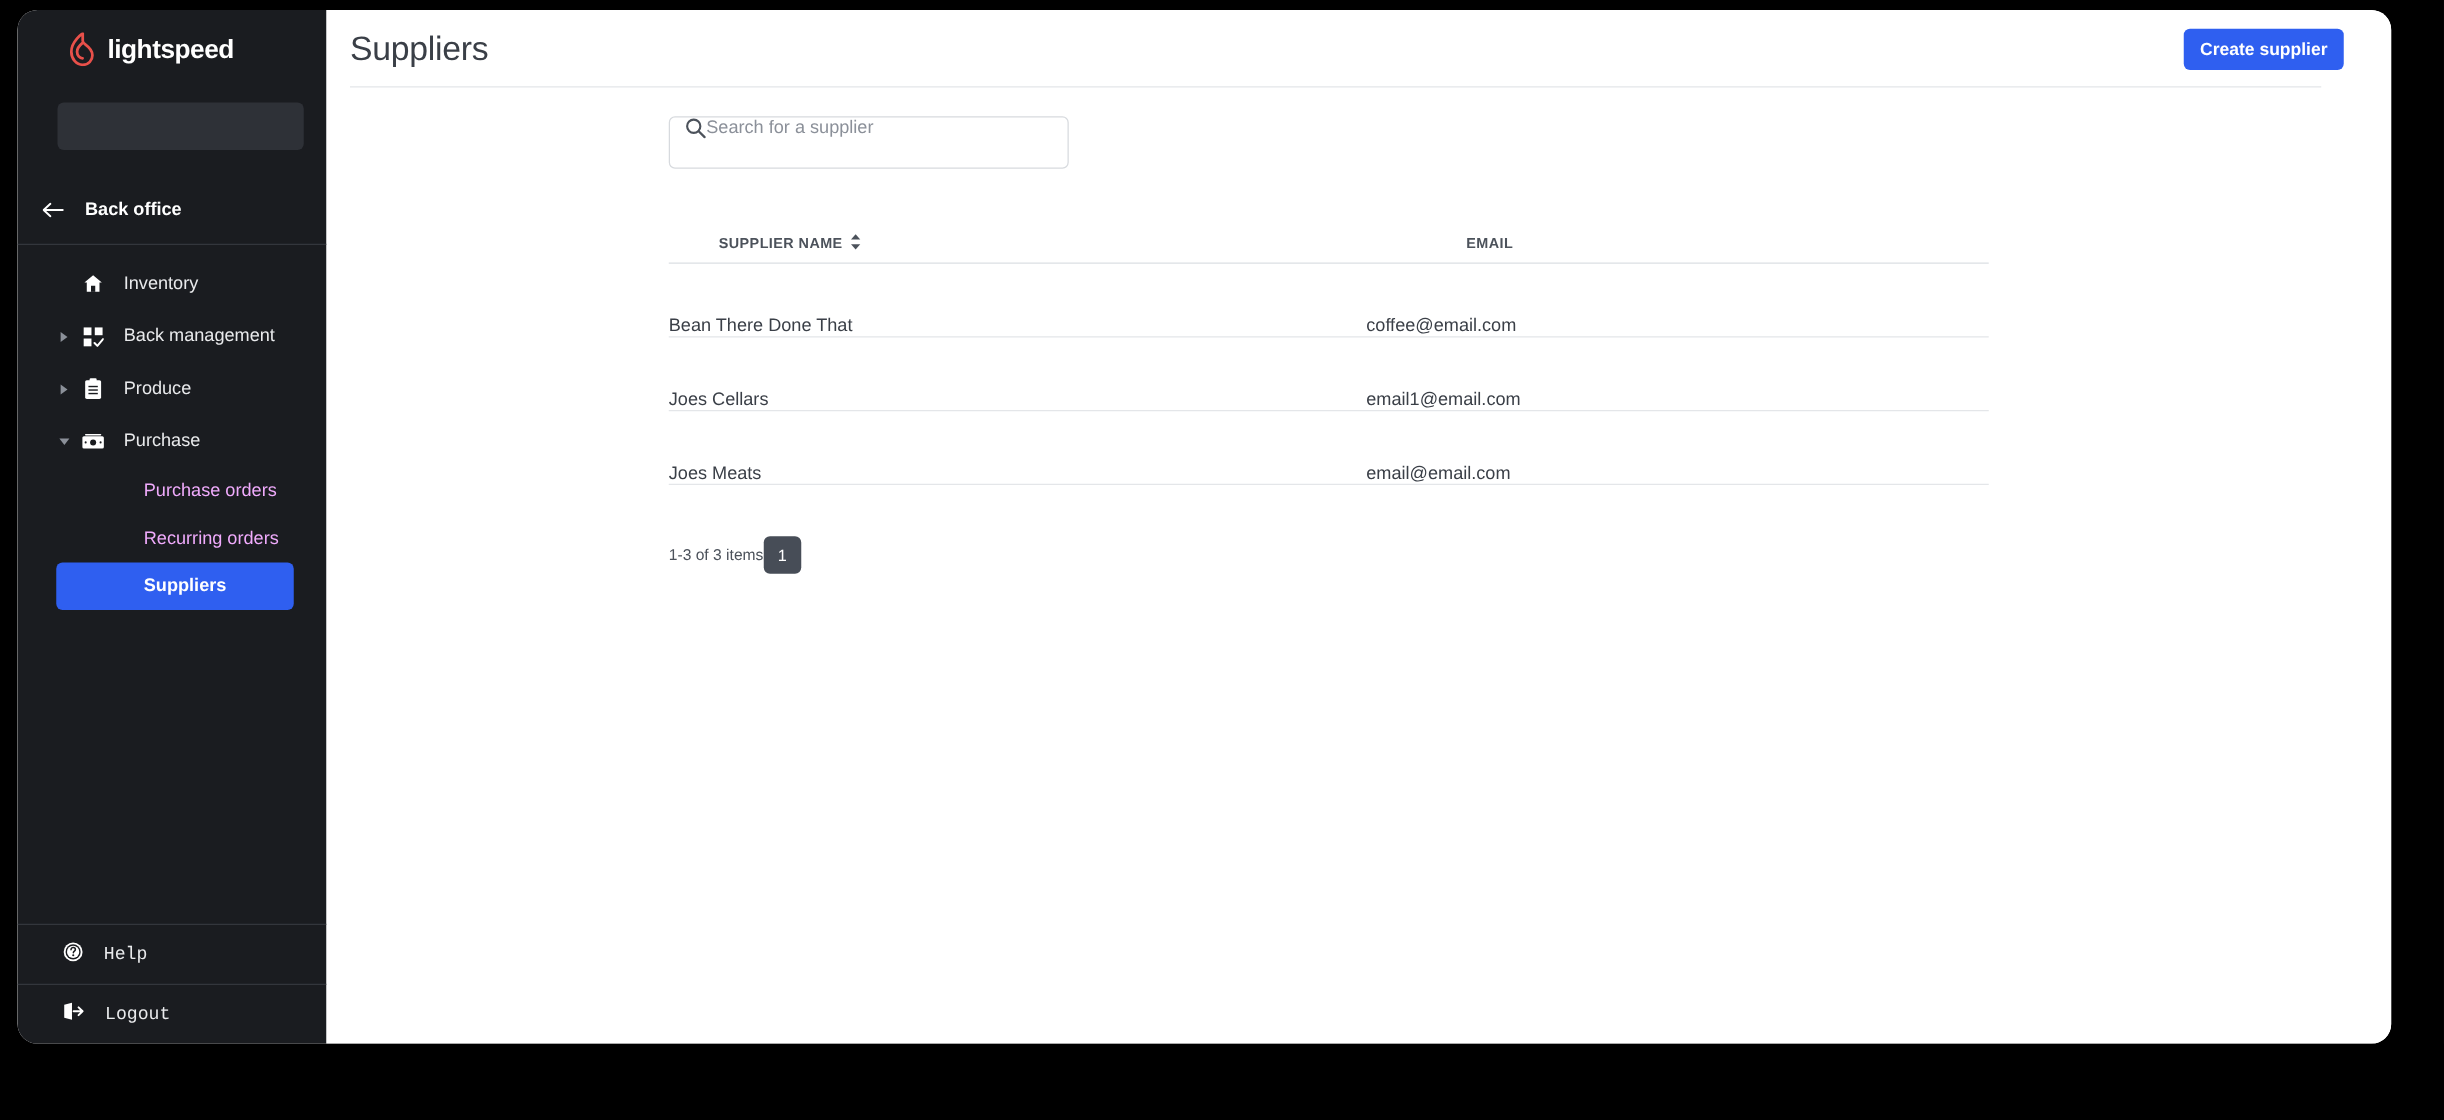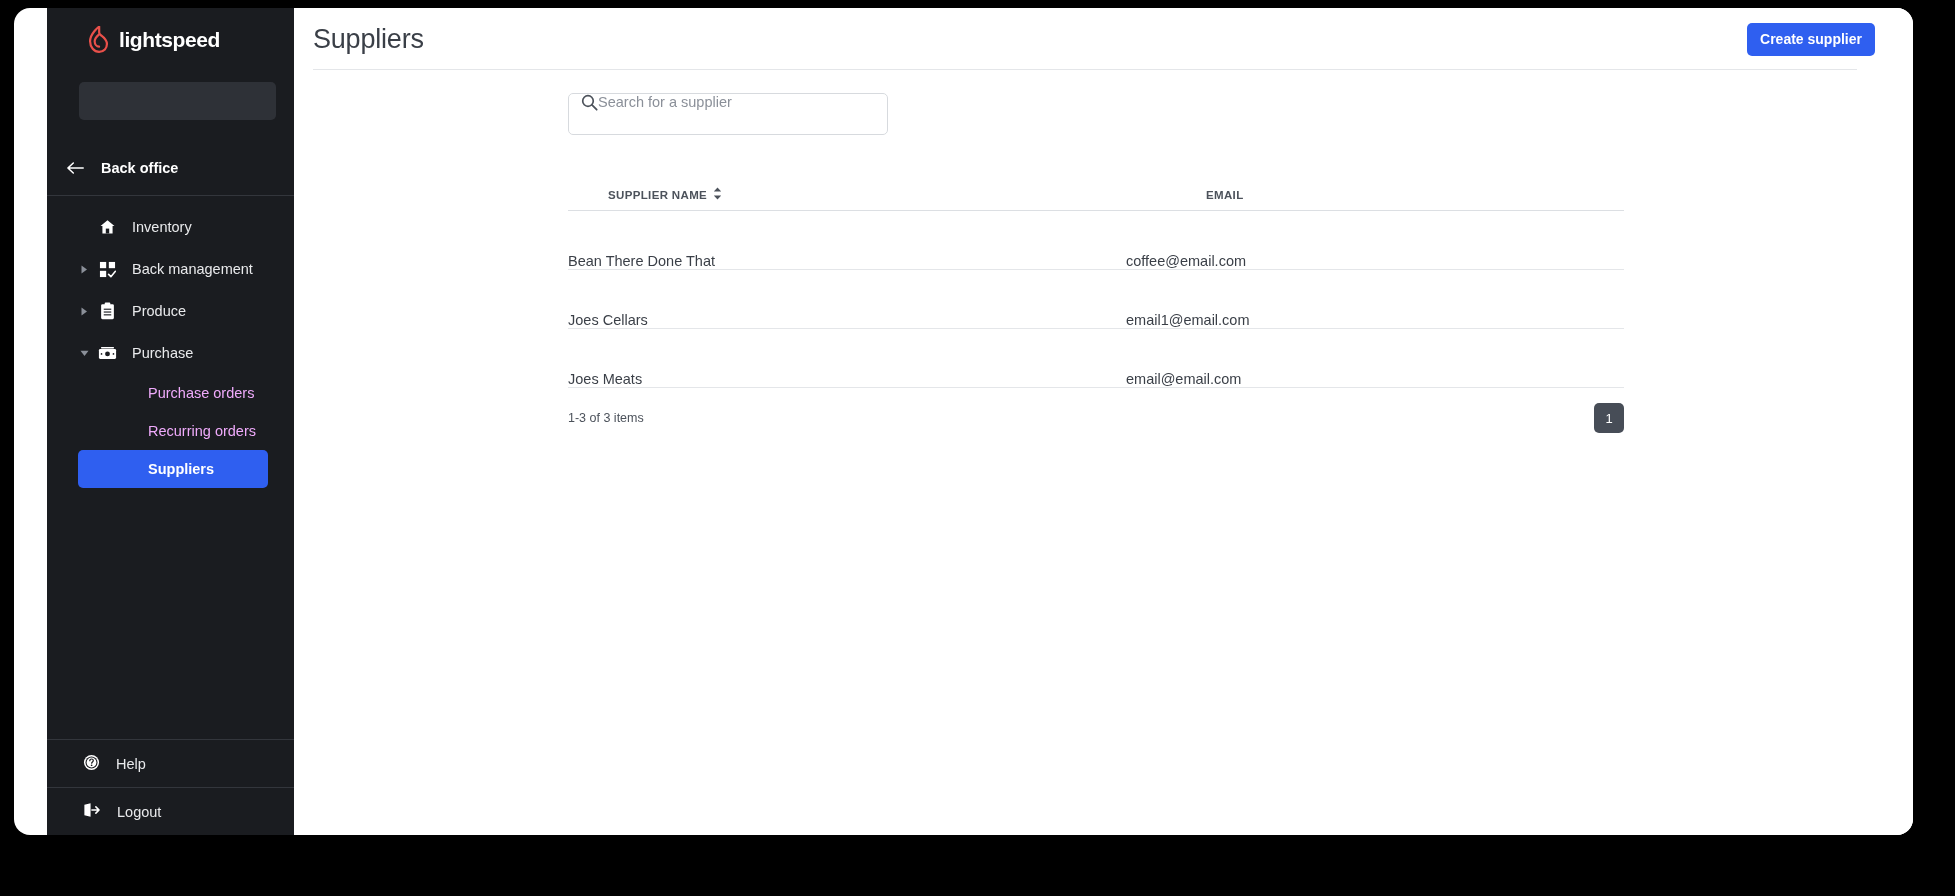--- a/index.html
+++ b/index.html
@@ -35,21 +35,20 @@
 
   
   #sidebar {
     width: 247px;
     height: 100%;
     background: #1a1c20;
     display: flex;
     flex-direction: column;
     flex: 0 0 247px;
     position: relative;
-    margin-left: 33px;
   }
 
   .logo-row {
     height: 62px;
     display: flex;
     align-items: center;
     padding-left: 40px;
     gap: 9px;
   }
   .logo-flame { width: 23px; height: 27px; display:block; }
@@ -130,20 +129,21 @@
 
   .bottom-item {
     height: 48px;
     display: flex;
     align-items: center;
     gap: 16px;
     padding-left: 36px;
     color: #e9eaec;
     font-size: 14.5px;
     border-top: 1px solid #33363c;
+    font-family: Liberation Mono, monospace;
   }
 
   
   #main {
     flex: 1 1 auto;
     height: 100%;
     background: #ffffff;
     display: flex;
     flex-direction: column;
     min-width: 0;
@@ -248,22 +248,21 @@
     align-items: flex-end;
     height: 59px;
     border-bottom: 1px solid #e4e6e9;
     font-size: 14.5px;
     color: #3a3f47;
   }
 
   .pager {
     display: flex;
     align-items: center;
-    justify-content: space-between;
-    margin-top: 15px;
+    margin-top: 41px;
     height: 30px;
   }
   .pager-info { font-size: 12.5px; color: #4c525b; }
   .page-btn {
     width: 30px; height: 30px;
     background: #474d57;
     color: #ffffff;
     border: none;
     border-radius: 5px;
     font-size: 13px;

